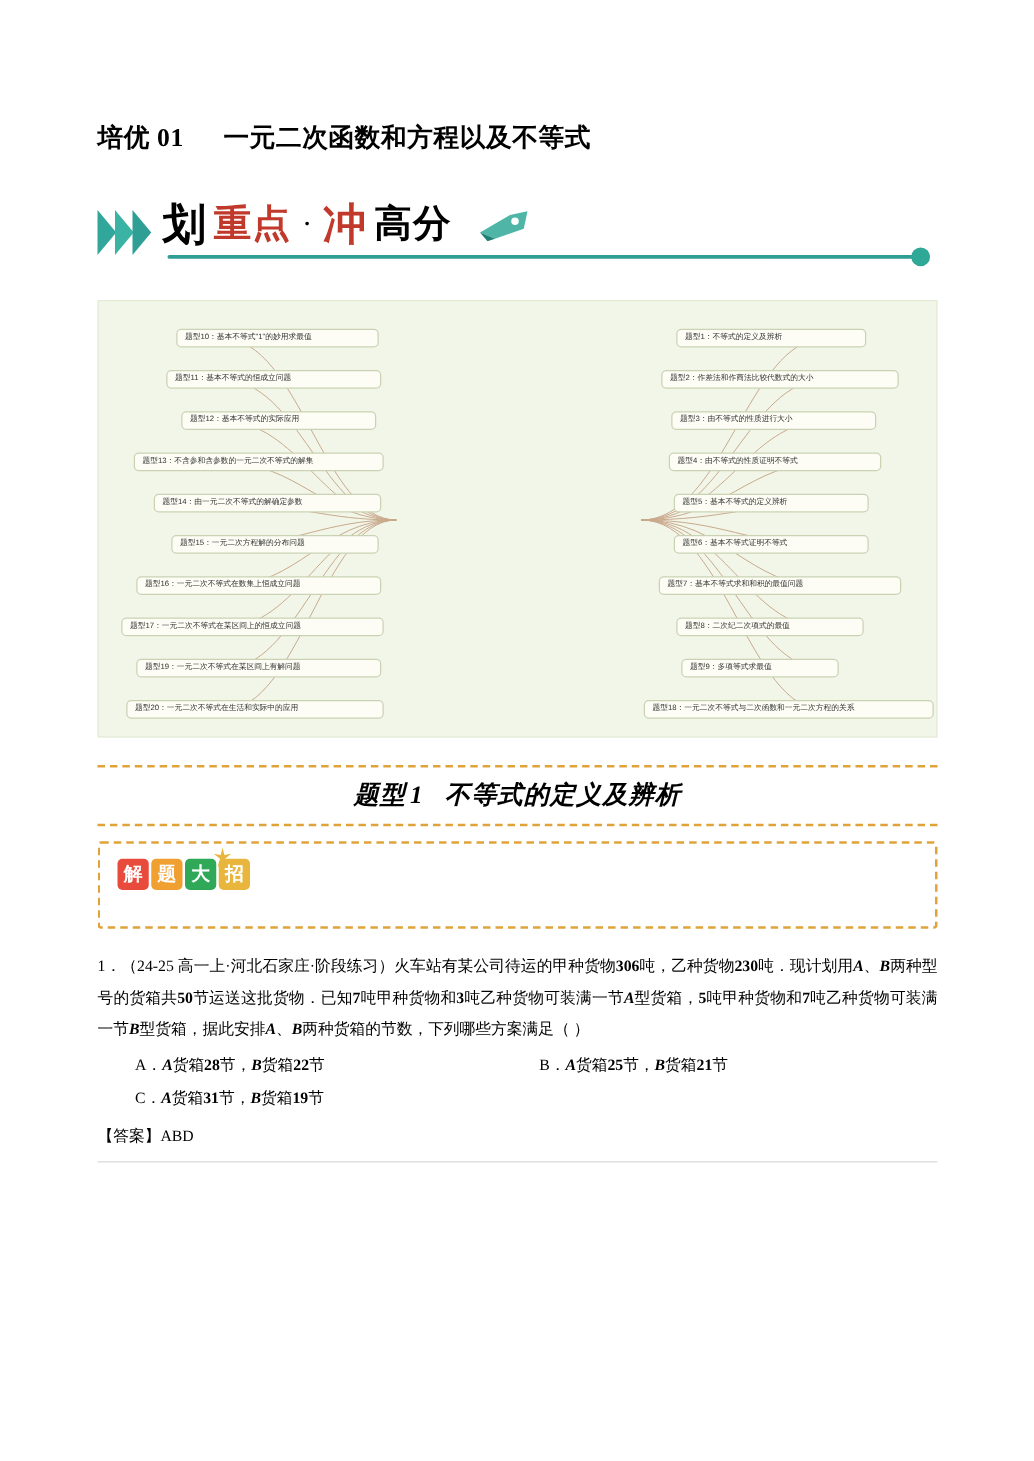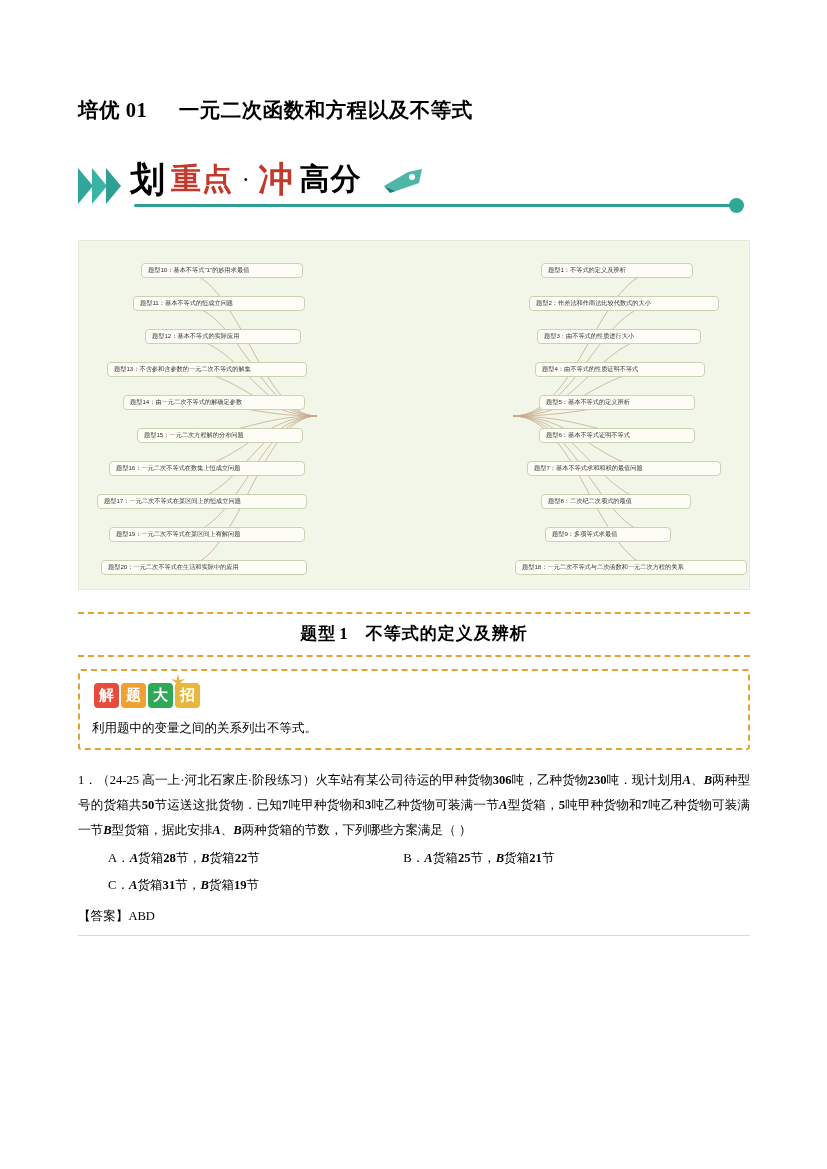--- a/index.html
+++ b/index.html
@@ -164,23 +164,24 @@
 
   
   .section-box {
     margin-top: 22px;
     border-top: 2px dashed #e0a33a;
     border-bottom: 2px dashed #e0a33a;
     padding: 8px 0 10px 0;
     text-align: center;
   }
   .section-box .sec-title {
-    font-size: 17px;
+    font-size: 20px;
     font-weight: bold;
     letter-spacing: 1px;
+    font-style: italic;
   }
   .section-box .sec-num { margin: 0 3px; }
 
   
   .tipbox {
     position: relative;
     margin-top: 12px;
     border: 2px dashed #e0a33a;
     border-radius: 3px;
     min-height: 70px;
@@ -233,20 +234,21 @@
   .bi { font-weight: bold; font-style: italic; }
   .bn { font-weight: bold; }
   .options {
     margin-top: 2px;
     font-size: 12.6px;
     line-height: 2.1;
   }
   .opt-row {
     display: flex;
     padding-left: 30px;
+    gap: 28px;
   }
   .opt-cell { width: 46%; }
   .answer {
     margin-top: 6px;
     font-size: 12.6px;
   }
   .divider {
     margin-top: 6px;
     border-top: 1px solid #d9d9d9;
   }
@@ -341,21 +343,20 @@
     <div class="tipbox">
       <div class="tip-badge">
         <div class="tip-tile tt1">解</div>
         <div class="tip-tile tt2">题</div>
         <div class="tip-tile tt3">大</div>
         <div class="tip-tile tt4">招</div>
         <svg class="tip-spark" viewBox="0 0 20 16">
           <path d="M10 0 L11.5 6 L17 5 L12 9 L14 16 L10 11 L6 16 L8 9 L3 5 L8.5 6 Z" fill="#e8b63c"></path>
         </svg>
       </div>
-      <div class="tip-text">利用题中的变量之间的关系列出不等式。</div>
     </div>
 
     <div class="question">
       <div class="q-body">
         <span>1．</span><span>（24-25 高一上·河北石家庄·阶段练习）</span><span>火车站有某公司待运的甲种货物</span><span class="bn">306</span><span>吨，乙种货物</span><span class="bn">230</span><span>吨．现计划用</span><span class="bi">A</span><span>、</span><span class="bi">B</span><span>两种型号的货箱共</span><span class="bn">50</span><span>节运送这批货物．已知</span><span class="bn">7</span><span>吨甲种货物和</span><span class="bn">3</span><span>吨乙种货物可装满一节</span><span class="bi">A</span><span>型货箱，</span><span class="bn">5</span><span>吨甲种货物和</span><span class="bn">7</span><span>吨乙种货物可装满一节</span><span class="bi">B</span><span>型货箱，据此安排</span><span class="bi">A</span><span>、</span><span class="bi">B</span><span>两种货箱的节数，下列哪些方案满足（    ）</span>
       </div>
 
       <div class="options">
         <div class="opt-row">
           <div class="opt-cell">

